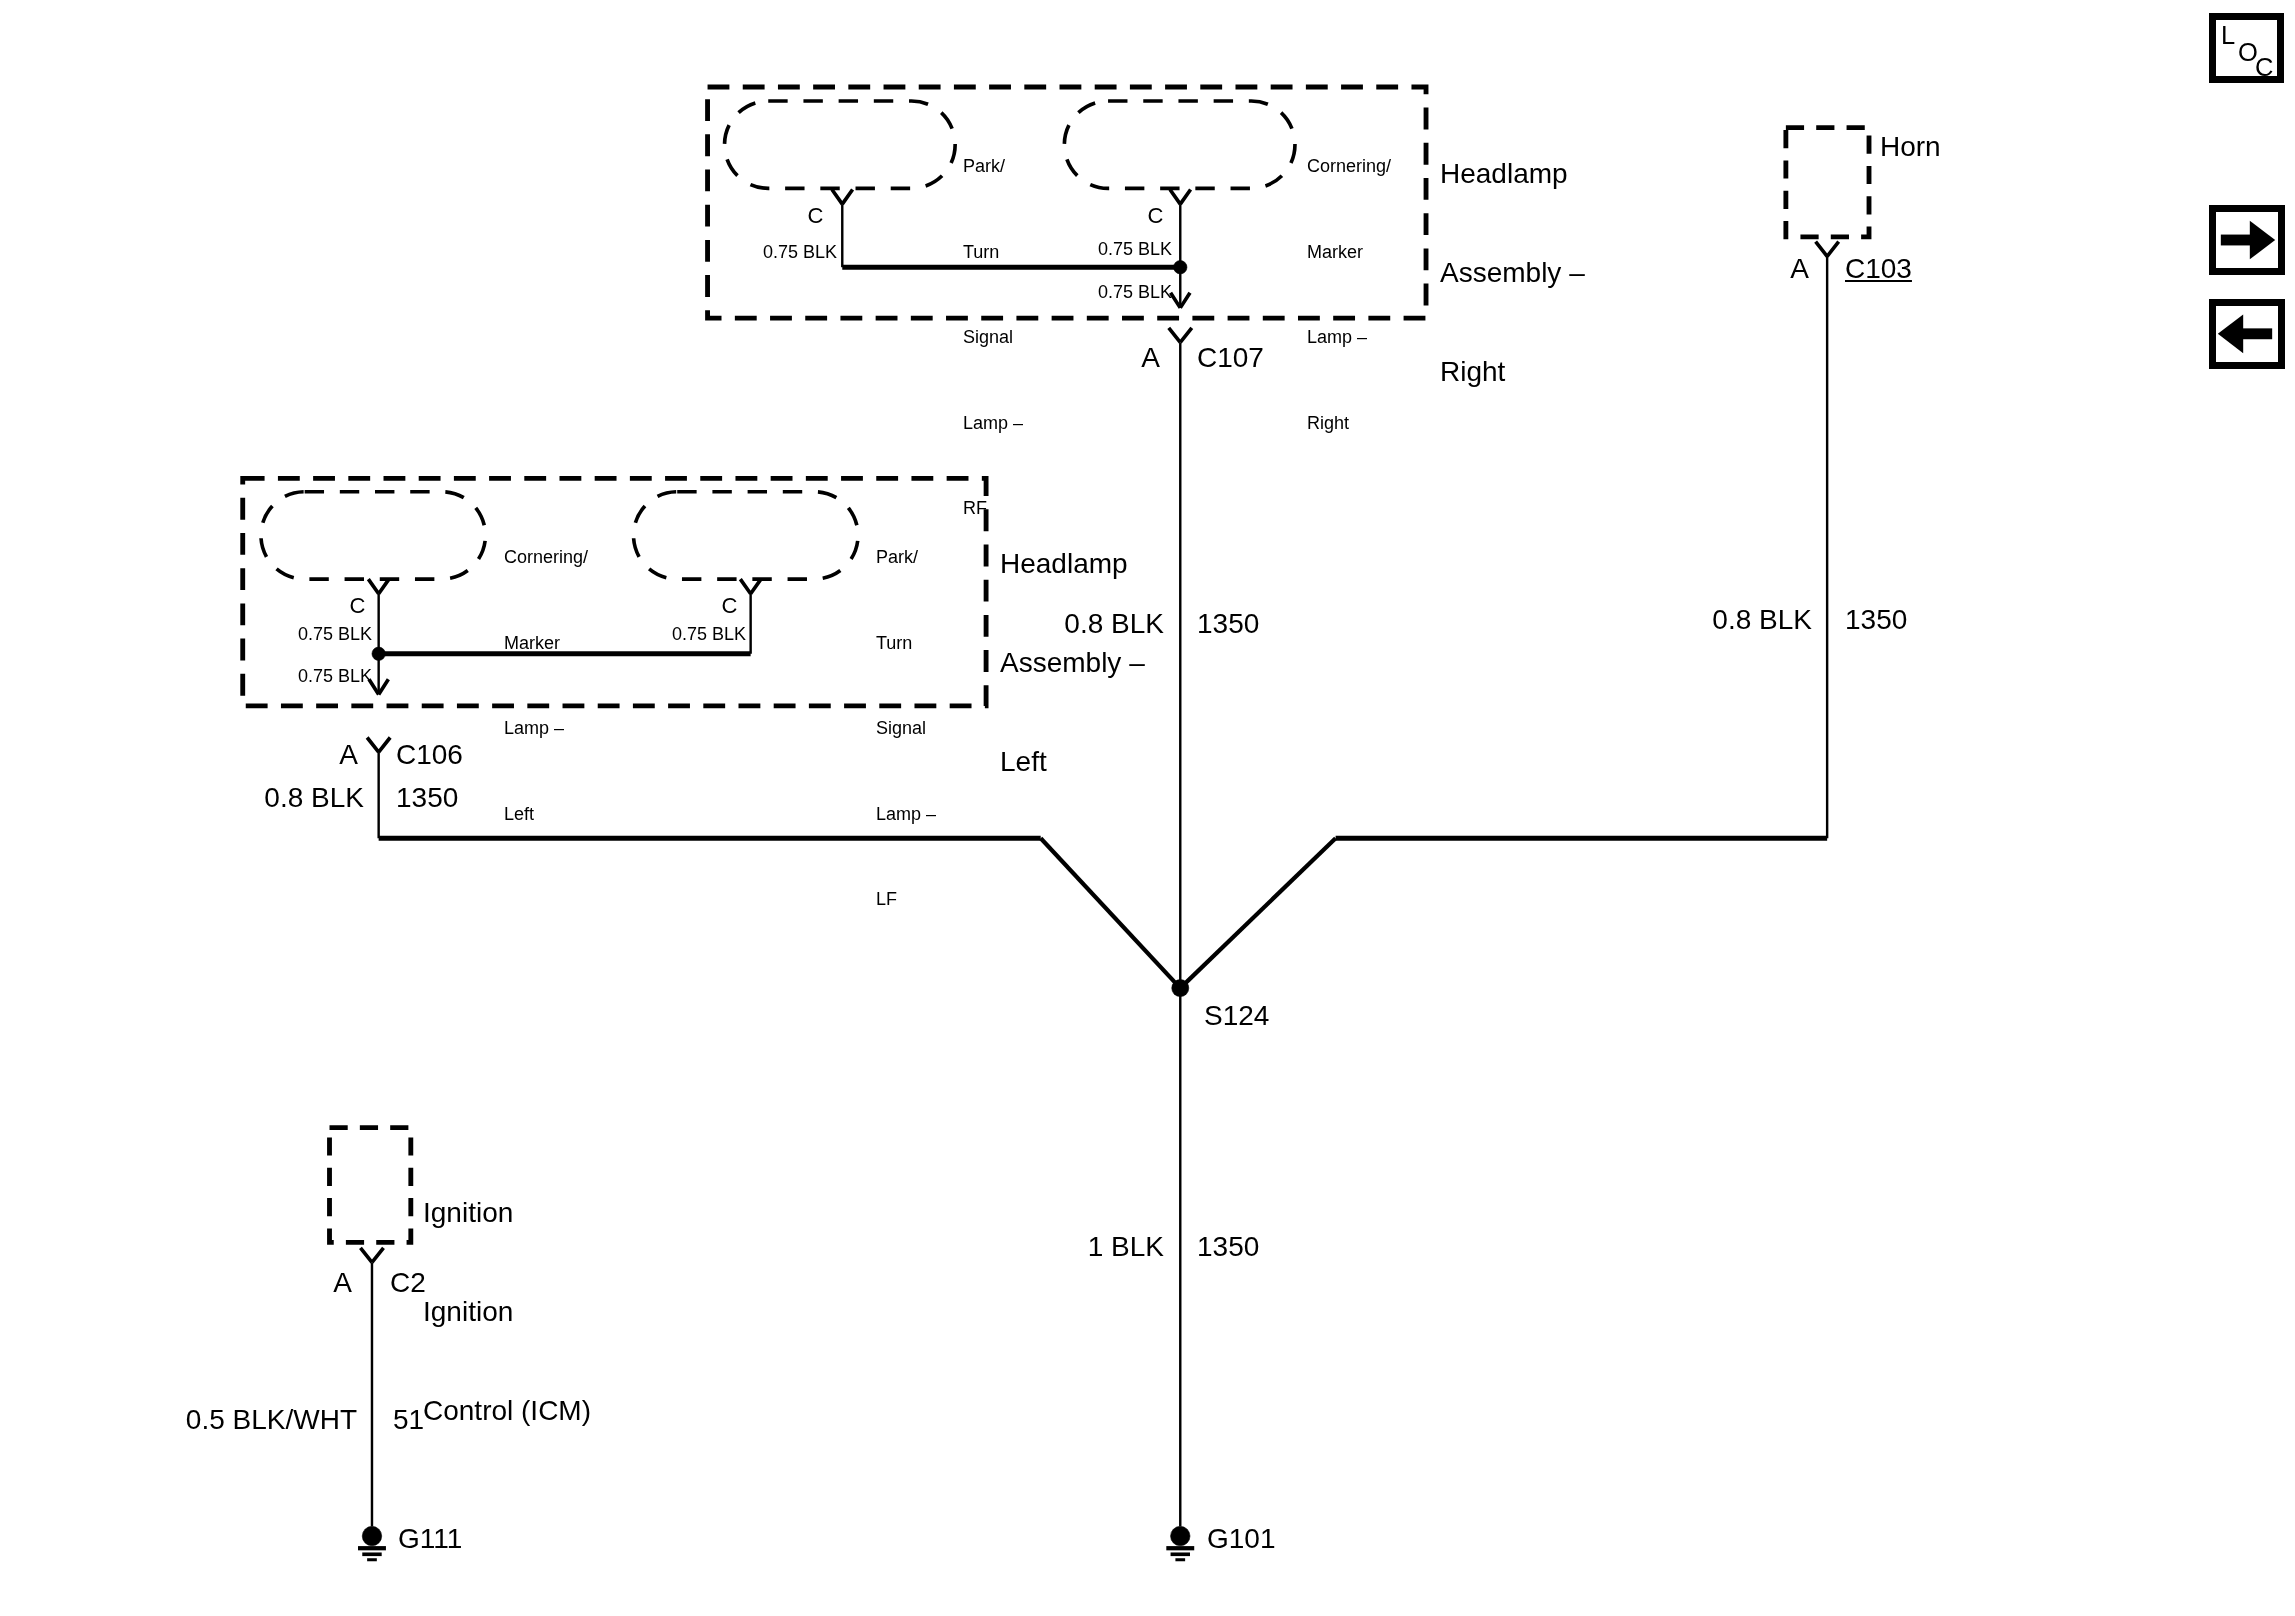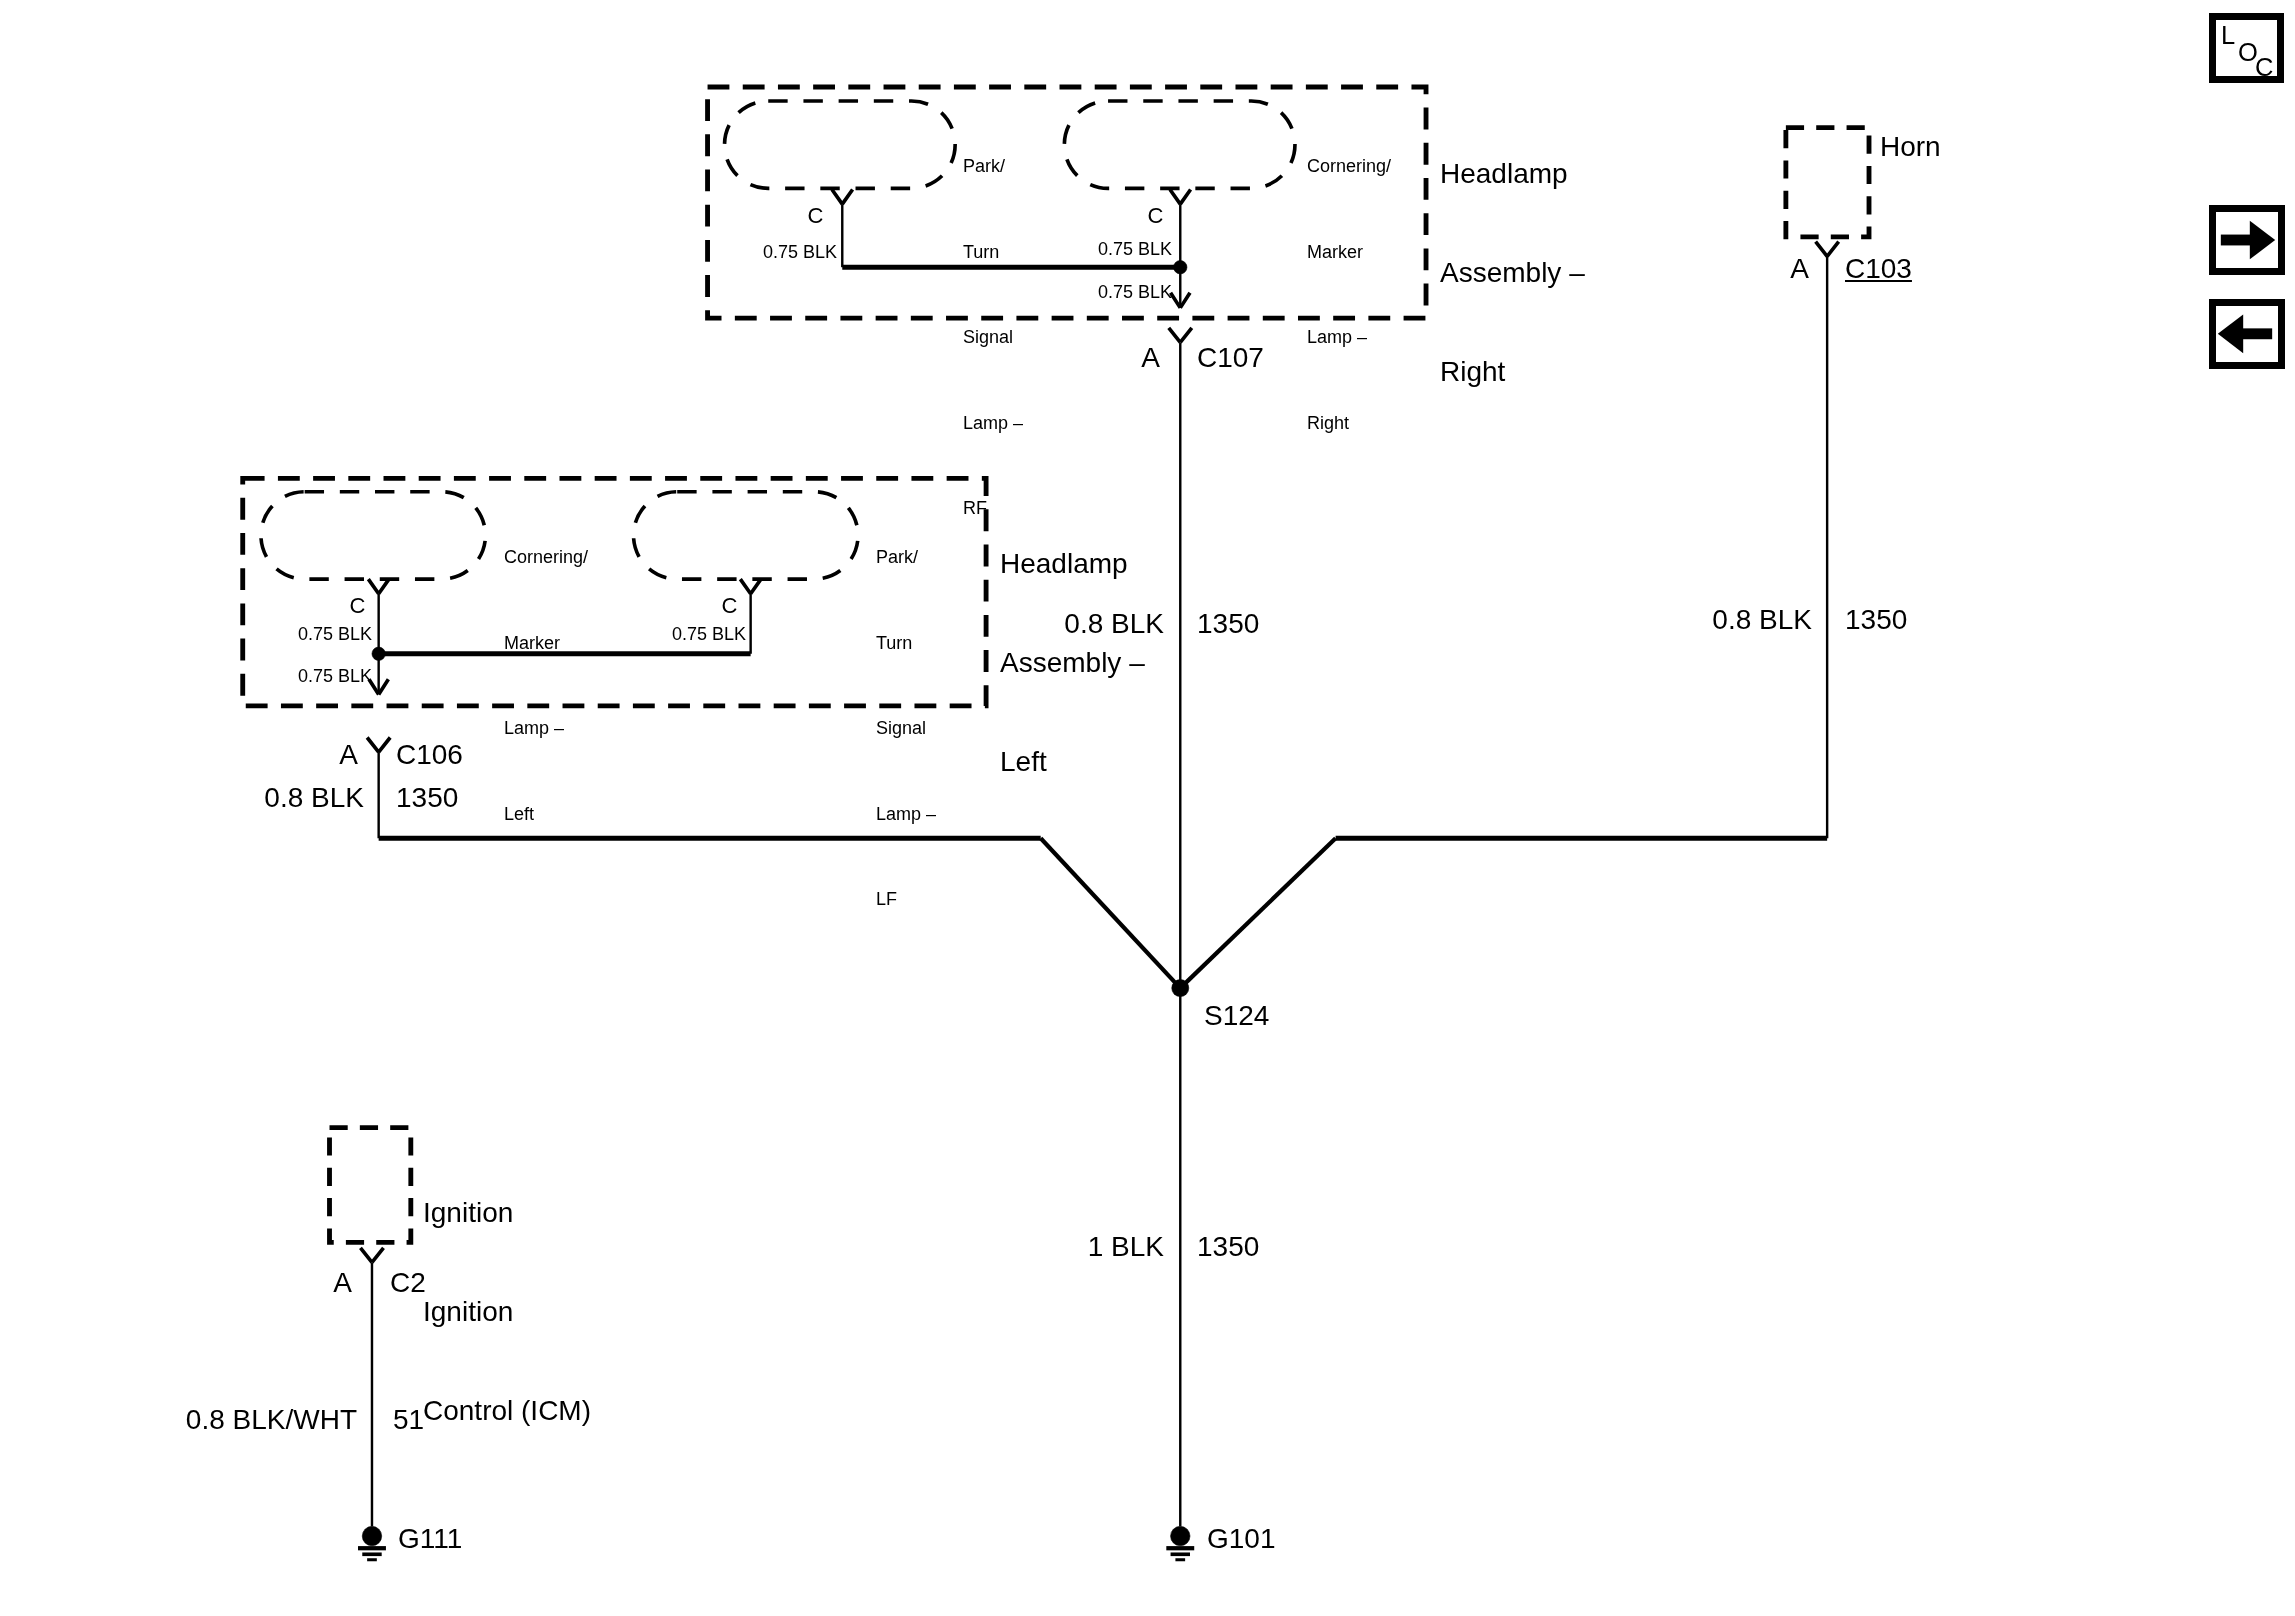--- a/index.html
+++ b/index.html
@@ -180,21 +180,21 @@
   <div class="lbl" style="left:1197px;top:1230px;">1350</div>
   <div class="lbl" style="left:1207px;top:1522px;">G101</div>
 
   <div class="lbl" style="left:423px;top:1130px;">
     <div>Ignition</div>
     <div>Ignition</div>
     <div>Control (ICM)</div>
   </div>
   <div class="lbl r" style="left:285px;top:1266px;width:67px;">A</div>
   <div class="lbl" style="left:390px;top:1266px;">C2</div>
-  <div class="lbl r" style="left:174px;top:1403px;width:183px;">0.8 BLK/WHT</div>
+  <div class="lbl r" style="left:174px;top:1403px;width:183px;">0.5 BLK/WHT</div>
   <div class="lbl" style="left:393px;top:1403px;">51</div>
   <div class="lbl" style="left:398px;top:1522px;">G111</div>
 
   <div class="navbox" style="left:2209px;top:13.4px;width:75px;">
     <span class="locletter" style="left:4.9px;top:2.4px;">L</span>
     <span class="locletter" style="left:22px;top:19.4px;">O</span>
     <span class="locletter" style="left:39px;top:35px;">C</span>
   </div>
 
   <div class="navbox" style="left:2209px;top:205px;">

